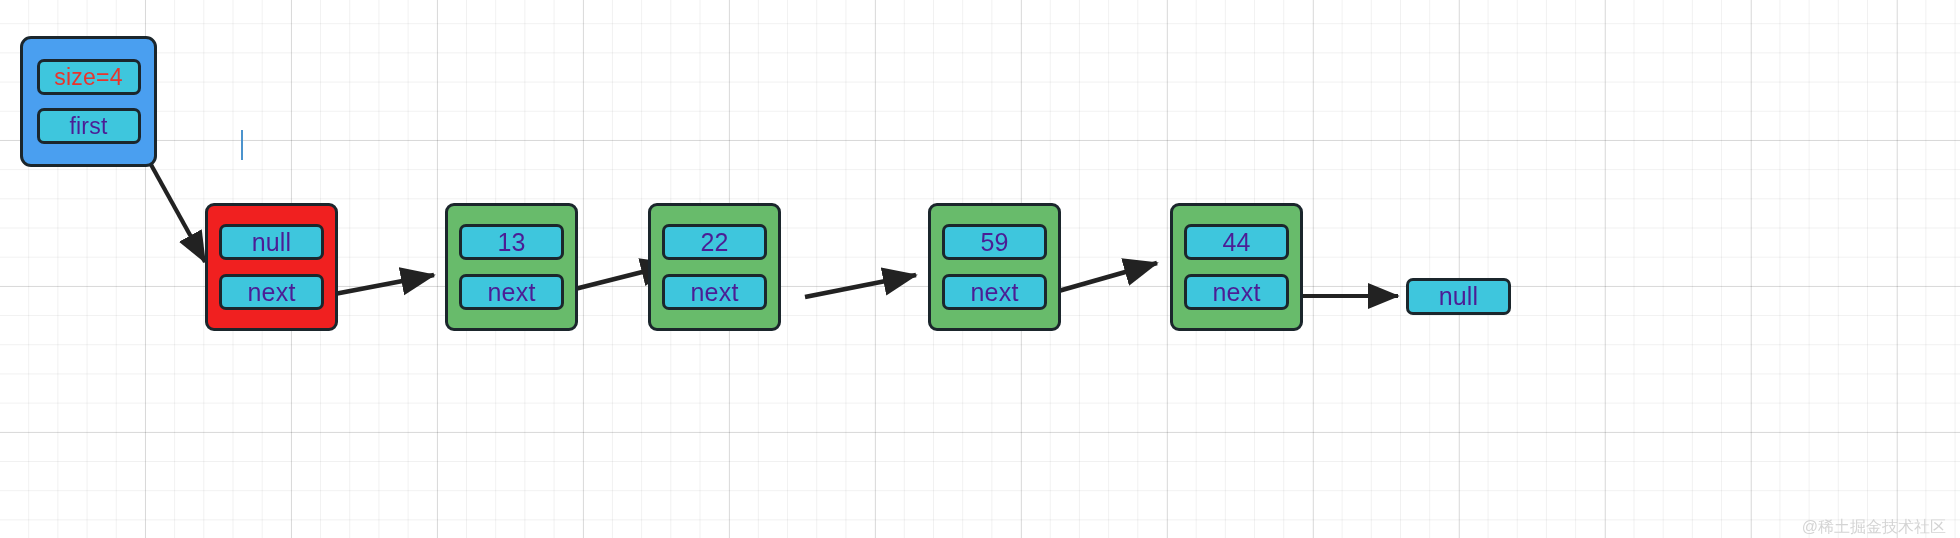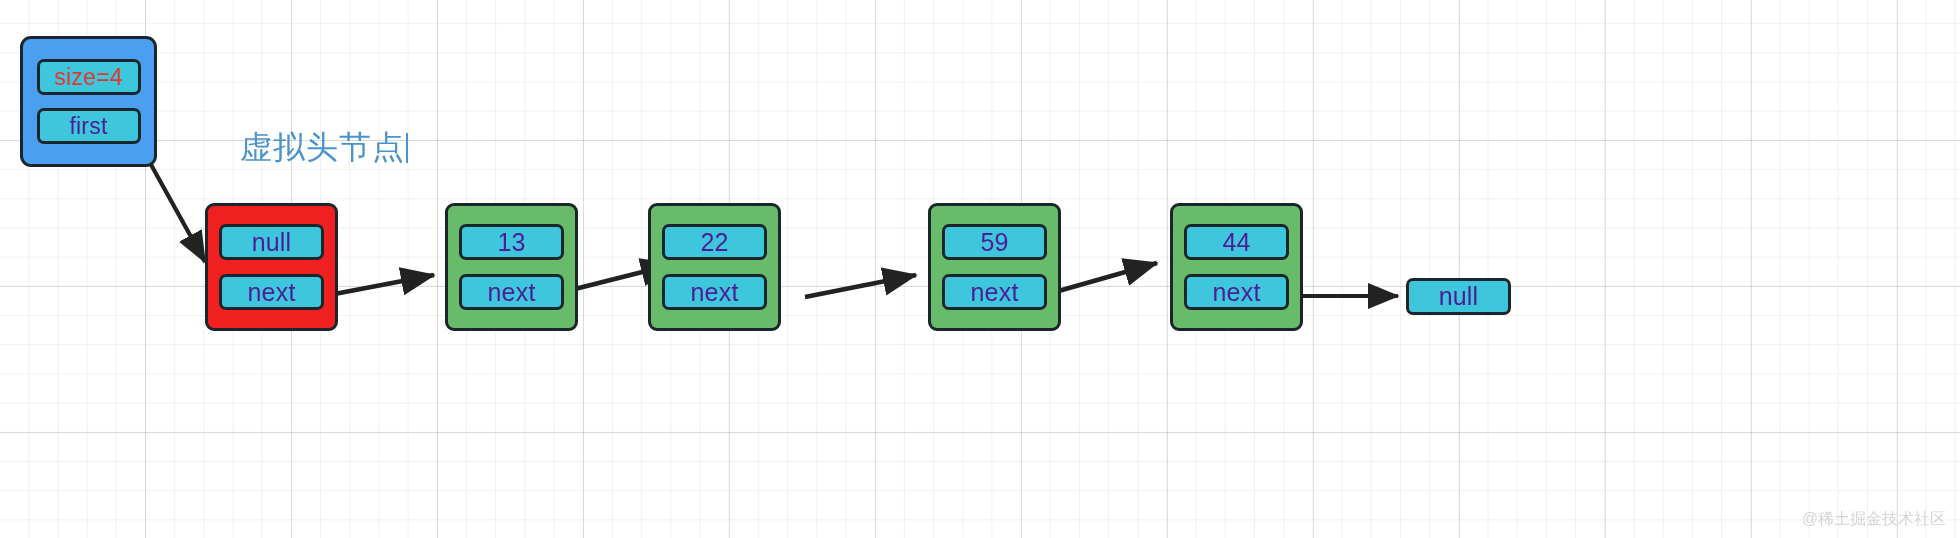--- a/index.html
+++ b/index.html
@@ -105,21 +105,21 @@
     height: 30px;
     background: #4b93cd;
     vertical-align: -5px;
     margin-left: 1px;
   }
 
   
   #watermark {
     position: absolute;
     right: 14px;
-    bottom: 8px;
+    bottom: 0;
     font-size: 16px;
     color: #d4d4d4;
     white-space: nowrap;
   }
 
   #arrow-layer {
     position: absolute;
     left: 0; top: 0;
     width: 1960px;
     height: 538px;
@@ -176,17 +176,17 @@
     <div class="field">next</div>
   </div>
 
   <div class="node green list-node" style="left:1128px;margin-left:42px;">
     <div class="field">44</div>
     <div class="field">next</div>
   </div>
 
   <div id="tail-null" class="field">null</div>
 
-  <div id="virtual-head-label"><span>虚拟头节点</span><span id="label-caret"></span></div>
+  <div id="virtual-head-label"><span id="label-caret"></span></div>
 
   <div id="watermark">@稀土掘金技术社区</div>
 
 </div>
 
 </body></html>

